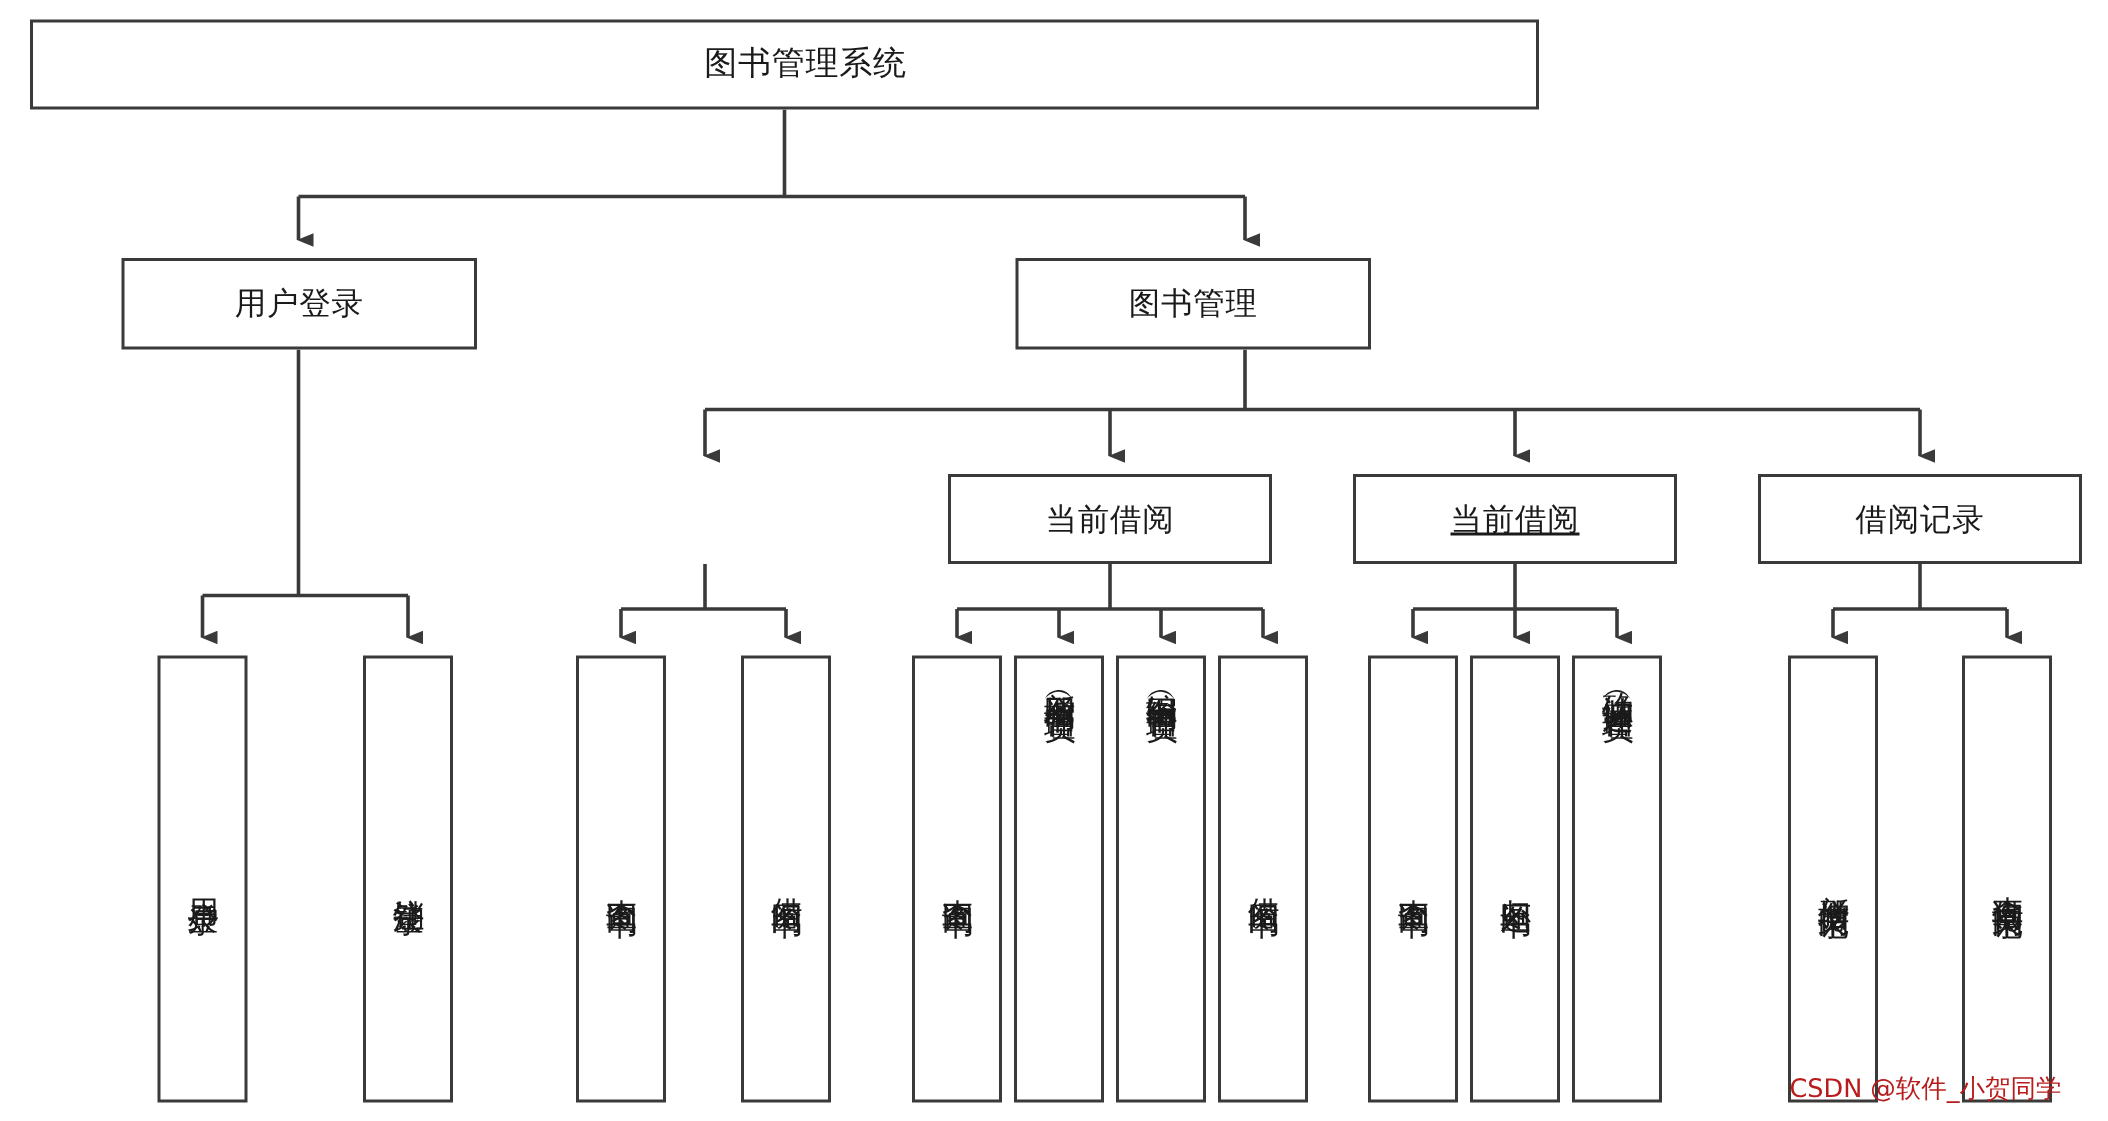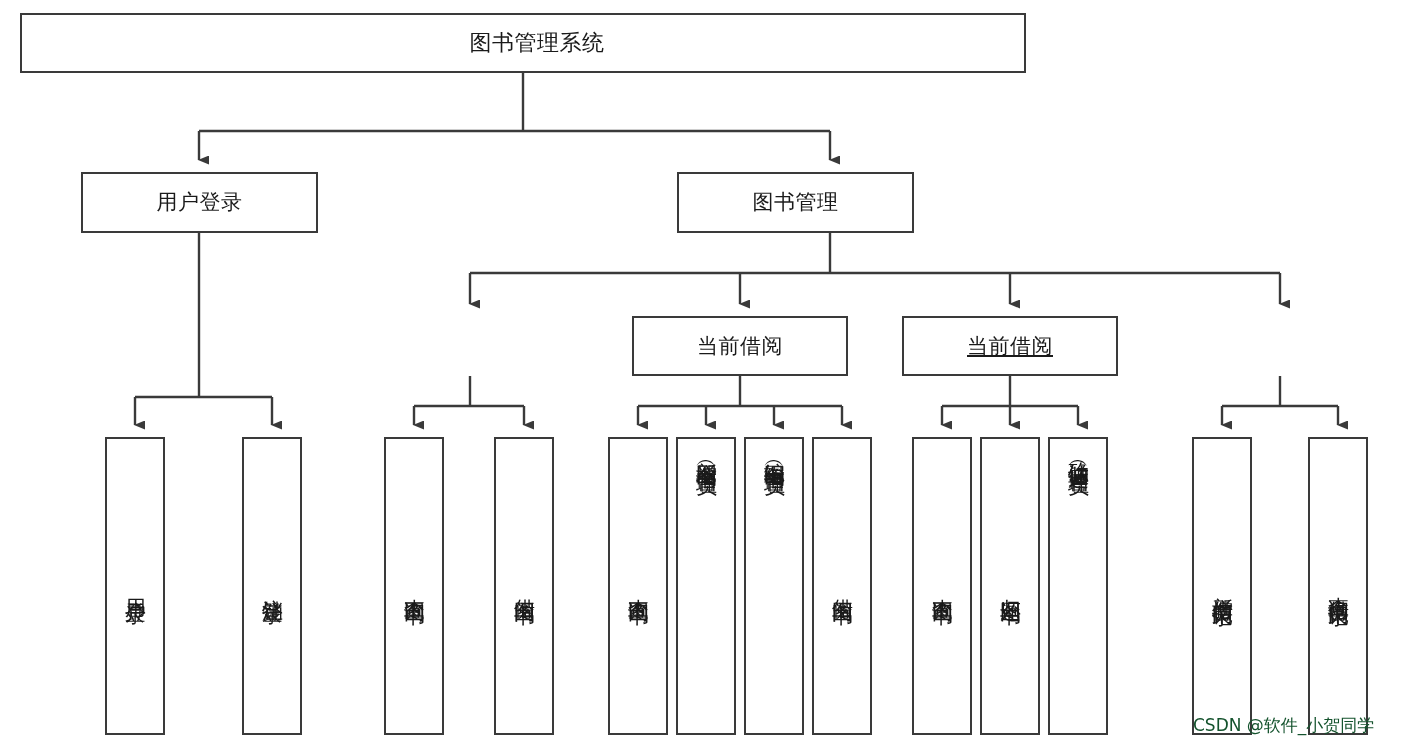--- a/index.html
+++ b/index.html
@@ -42,21 +42,21 @@
     line-height:1.0;
     letter-spacing:2px;
     white-space:nowrap;
   }
   .node.v.mid{align-items:center;padding-top:0;}
 
   #watermark{
     position:absolute;
     left:1193px;top:714px;
     font-size:17px;
-    color:#14532d;
+    color:#b91c1c;
     white-space:nowrap;
     pointer-events:none;
   }
 </style>
 </head>
 <body>
 
 <div id="canvas">
 
   <svg id="wires" viewBox="0 0 1405 747" xmlns="http://www.w3.org/2000/svg">
@@ -120,20 +120,23 @@
   <div class="node h" style="left:677px;top:172px;width:237px;height:61px;">
     <span class="lbl">图书管理</span>
   </div>
 
   <div class="node h" style="left:632px;top:316px;width:216px;height:60px;">
     <span class="lbl">当前借阅</span>
   </div>
   <div class="node h" style="left:902px;top:316px;width:216px;height:60px;text-decoration:underline;">
     <span class="lbl">当前借阅</span>
   </div>
+  <div class="node h" style="left:1172px;top:316px;width:216px;height:60px;">
+    <span class="lbl">借阅记录</span>
+  </div>
 
   <div class="node v mid" style="left:105px;top:437px;width:60px;height:298px;">
     <span class="lbl">用户登录</span>
   </div>
   <div class="node v mid" style="left:242px;top:437px;width:60px;height:298px;">
     <span class="lbl">注销登录</span>
   </div>
 
   <div class="node v mid" style="left:384px;top:437px;width:60px;height:298px;">
     <span class="lbl">查询图书</span>

